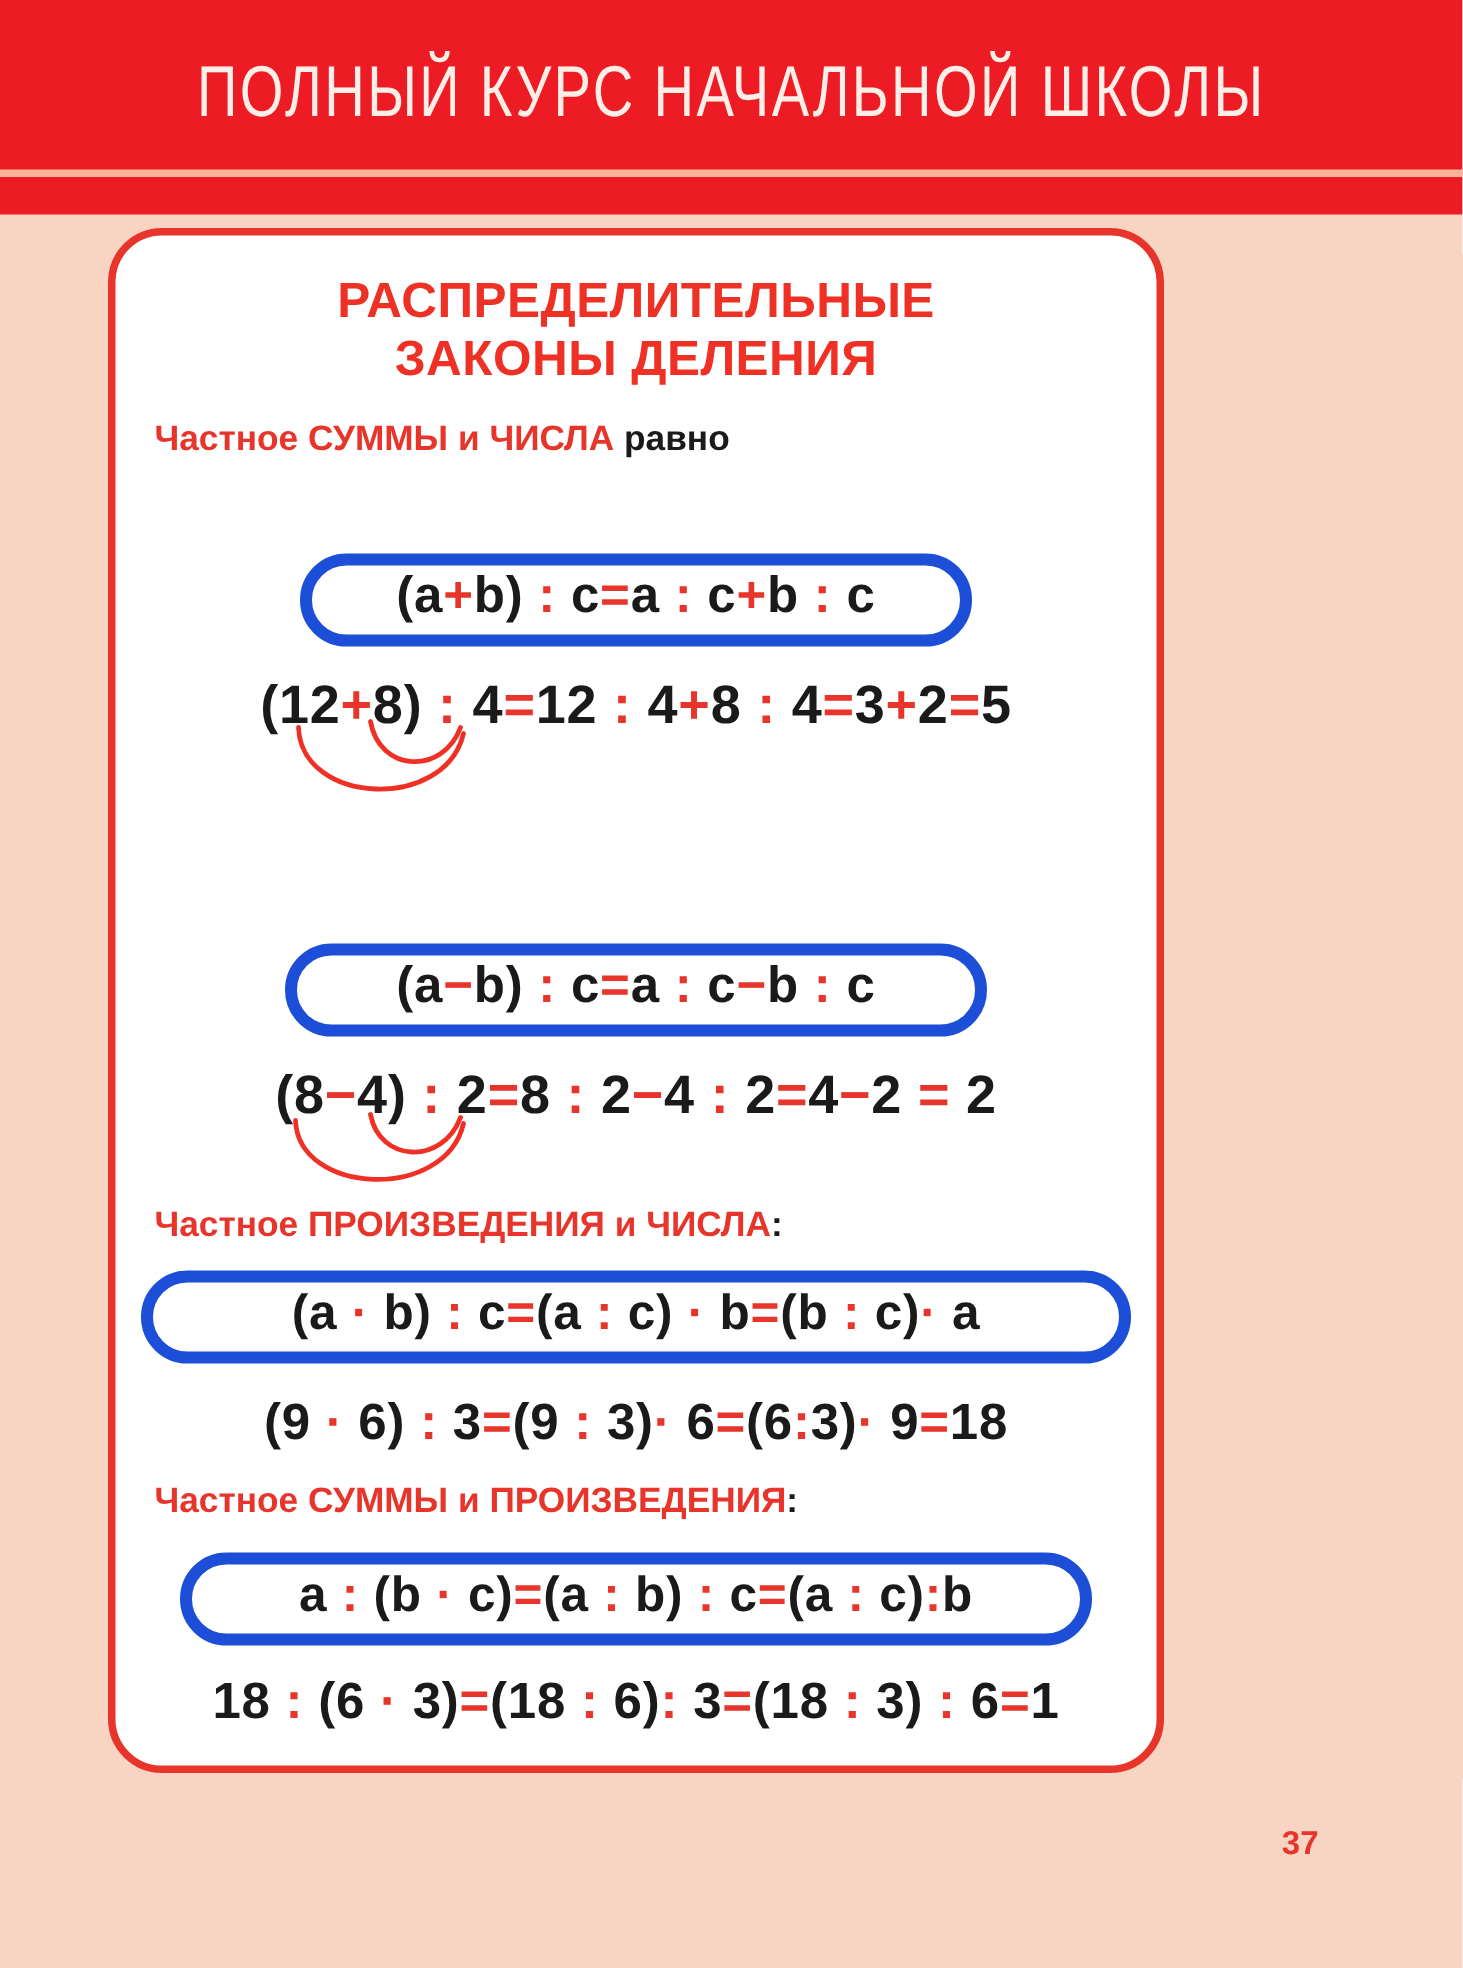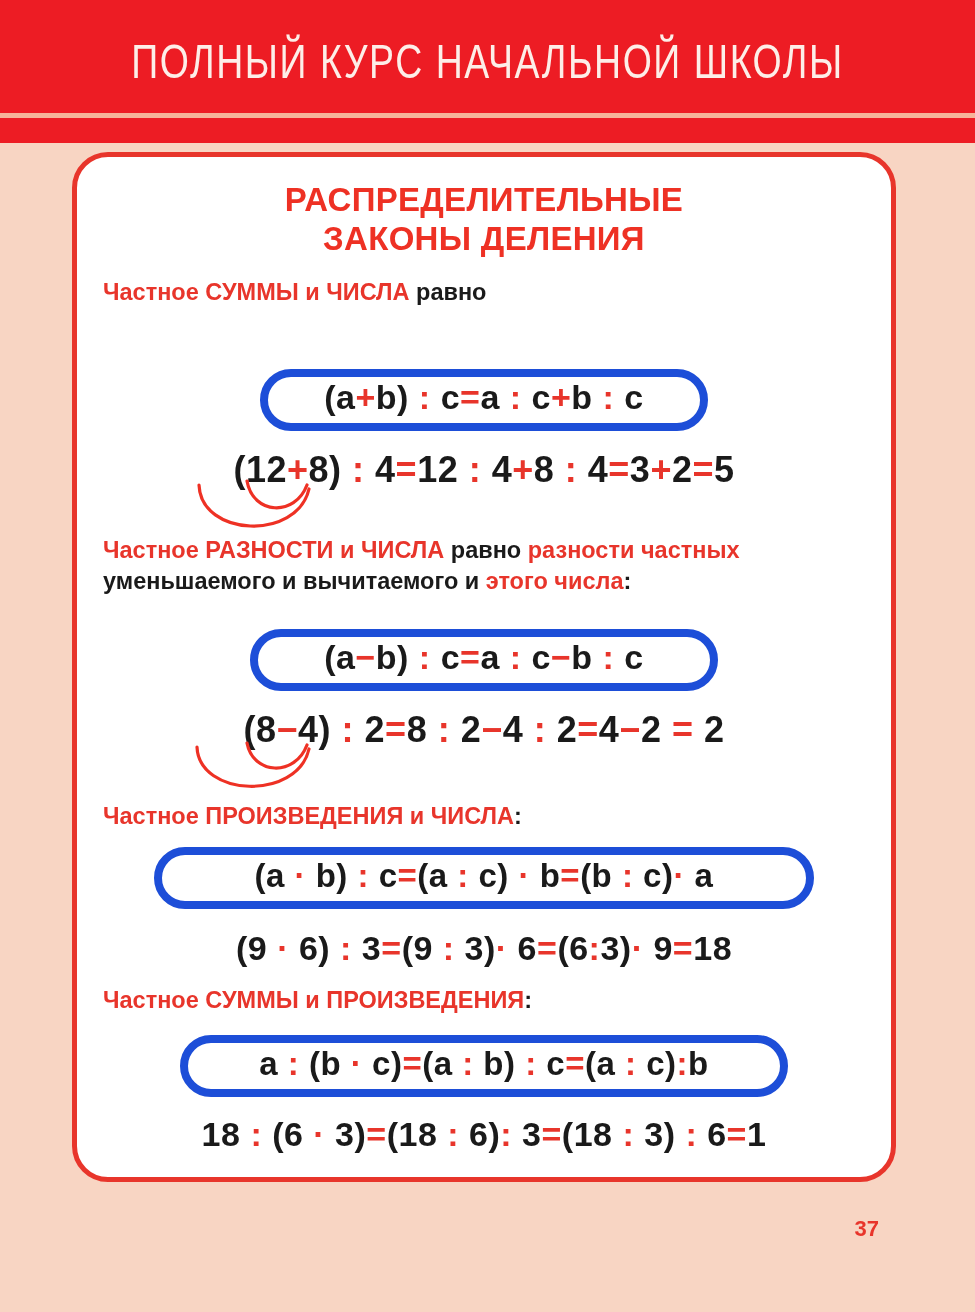--- a/index.html
+++ b/index.html
@@ -46,21 +46,21 @@
     transform: scaleX(0.78);
     transform-origin: center top;
     white-space: nowrap;
   }
 
   
   .card {
     position: absolute;
     left: 72px;
     top: 152px;
-    width: 824px;
+    width: 704px;
     height: 1030px;
     background: #ffffff;
     border: 5px solid #e8352b;
     border-radius: 36px;
     box-sizing: border-box;
   }
 
   .card-title {
     margin: 24px 0 0 0;
     text-align: center;
@@ -152,24 +152,20 @@
   <div id="sections-root" style="position: absolute; inset: 0px; padding-left: 33px;">
       <div class="rule" style="position: absolute; left: 0px; right: 0px; top: 120px;">
         <span class="rule-line"><span class="op">Частное СУММЫ и ЧИСЛА </span><span class="blk">равно</span></span>
       </div>
       <div class="formula-box" style="position: absolute; left: 50%; transform: translateX(-50%); top: 212px; width: 448px; height: 62px; line-height: 54px;"><span class="ftext" style="font-size: 34px;"><span class="blk">(a</span><span class="op">+</span><span class="blk">b)</span><span class="op"> : </span><span class="blk">c</span><span class="op">=</span><span class="blk">a</span><span class="op"> : </span><span class="blk">c</span><span class="op">+</span><span class="blk">b</span><span class="op"> : </span><span class="blk">c</span></span></div>
       <div class="example" style="position: absolute; left: 0px; right: 0px; top: 292px; font-size: 36px;"><span class="blk">(12</span><span class="op">+</span><span class="blk">8)</span><span class="op"> : </span><span class="blk">4</span><span class="op">=</span><span class="blk">12</span><span class="op"> : </span><span class="blk">4</span><span class="op">+</span><span class="blk">8</span><span class="op"> : </span><span class="blk">4</span><span class="op">=</span><span class="blk">3</span><span class="op">+</span><span class="blk">2</span><span class="op">=</span><span class="blk">5</span></div>
       <svg class="arcs" width="300" height="62" style="position: absolute; top: 318px; left: 102px;">
         <path d="M 68,6 C 74,40 116,42 128,10" fill="none" stroke="#ee3124" stroke-width="3.2" stroke-linecap="round"></path>
         <path d="M 20,10 C 22,62 118,66 130,14" fill="none" stroke="#ee3124" stroke-width="3.2" stroke-linecap="round"></path>
       </svg>
-      <div class="rule" style="position: absolute; left: 0px; right: 0px; top: 378px;">
-        <span class="rule-line"><span class="op">Частное РАЗНОСТИ и ЧИСЛА </span><span class="blk">равно </span><span class="op">разности частных</span></span>
-        <span class="rule-line"><span class="blk">уменьшаемого и вычитаемого и </span><span class="op">этого числа</span><span class="blk">:</span></span>
-      </div>
       <div class="formula-box" style="position: absolute; left: 50%; transform: translateX(-50%); top: 472px; width: 468px; height: 62px; line-height: 54px;"><span class="ftext" style="font-size: 34px;"><span class="blk">(a</span><span class="op">−</span><span class="blk">b)</span><span class="op"> : </span><span class="blk">c</span><span class="op">=</span><span class="blk">a</span><span class="op"> : </span><span class="blk">c</span><span class="op">−</span><span class="blk">b</span><span class="op"> : </span><span class="blk">c</span></span></div>
       <div class="example" style="position: absolute; left: 0px; right: 0px; top: 552px; font-size: 36px;"><span class="blk">(8</span><span class="op">−</span><span class="blk">4)</span><span class="op"> : </span><span class="blk">2</span><span class="op">=</span><span class="blk">8</span><span class="op"> : </span><span class="blk">2</span><span class="op">−</span><span class="blk">4</span><span class="op"> : </span><span class="blk">2</span><span class="op">=</span><span class="blk">4</span><span class="op">−</span><span class="blk">2 </span><span class="op">=</span><span class="blk"> 2</span></div>
       <svg class="arcs" width="300" height="62" style="position: absolute; top: 578px; left: 106px;">
         <path d="M 64,8 C 70,40 112,42 124,10" fill="none" stroke="#ee3124" stroke-width="3.2" stroke-linecap="round"></path>
         <path d="M 14,12 C 16,62 114,66 126,14" fill="none" stroke="#ee3124" stroke-width="3.2" stroke-linecap="round"></path>
       </svg>
       <div class="rule" style="position: absolute; left: 0px; right: 0px; top: 644px;">
         <span class="rule-line"><span class="op">Частное ПРОИЗВЕДЕНИЯ и ЧИСЛА</span><span class="blk">:</span></span>
       </div>
       <div class="formula-box" style="position: absolute; left: 50%; transform: translateX(-50%); top: 690px; width: 660px; height: 62px; line-height: 54px;"><span class="ftext" style="font-size: 33px;"><span class="blk">(a </span><span class="op">·</span><span class="blk"> b)</span><span class="op"> : </span><span class="blk">c</span><span class="op">=</span><span class="blk">(a</span><span class="op"> : </span><span class="blk">c)</span><span class="op"> · </span><span class="blk">b</span><span class="op">=</span><span class="blk">(b</span><span class="op"> : </span><span class="blk">c)</span><span class="op">·</span><span class="blk"> a</span></span></div>

